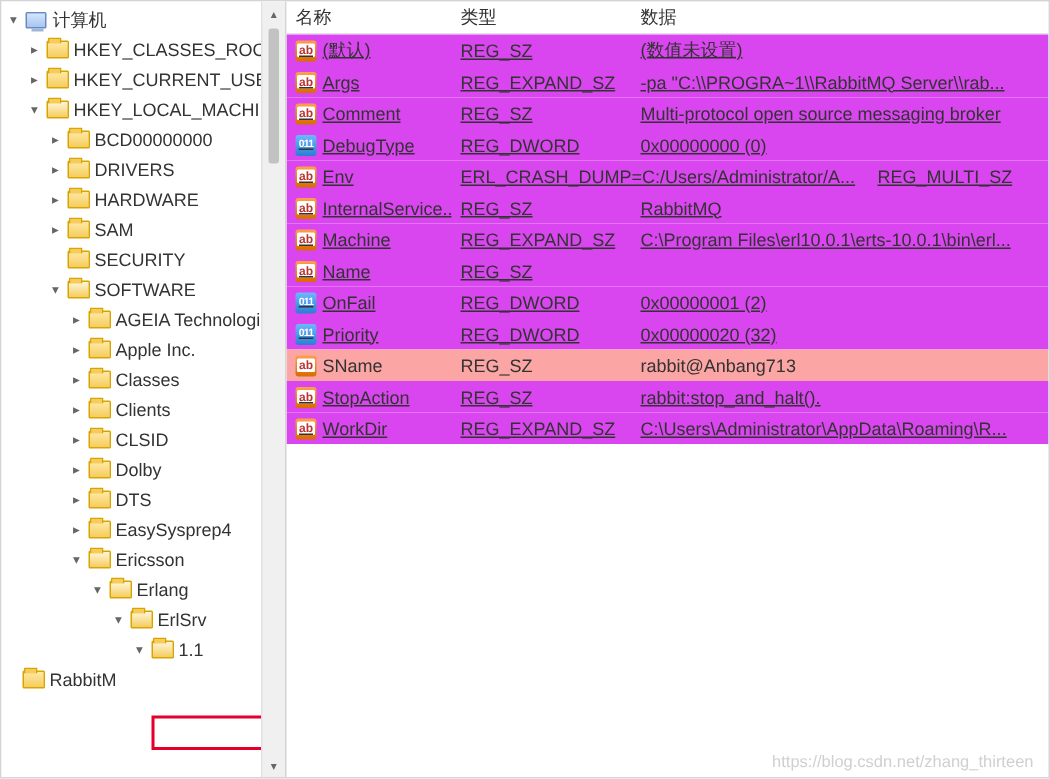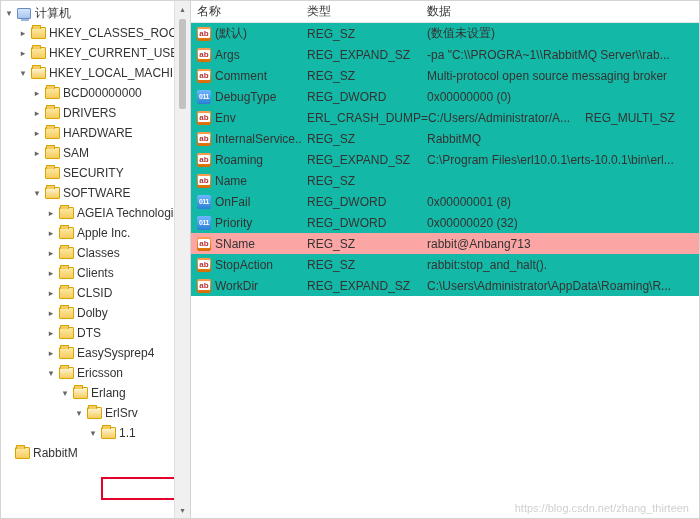--- a/index.html
+++ b/index.html
@@ -163,21 +163,21 @@
       height: 100%;
     }
     .col-name { width: 110px; flex: 0 0 110px; }
     .col-type { width: 120px; flex: 0 0 120px; }
     .col-data { flex: 1; min-width: 0; overflow: hidden; text-overflow: ellipsis; white-space: nowrap; }
     .data-row {
       display: flex;
       height: 21px;
       align-items: center;
     }
-    .data-row.striped { background: #14b8a6; }
+    .data-row.striped { background: #d946ef; text-decoration: underline; }
     .data-row.selected { background: #fca5a5; }
     .cell {
       padding: 0 6px;
       display: flex;
       align-items: center;
       height: 100%;
       overflow: hidden;
       text-overflow: ellipsis;
       white-space: nowrap;
     }
@@ -467,21 +467,21 @@
         <div class="cell col-type">
           <span>REG_SZ</span>
         </div>
         <div class="cell col-data">
           <span>RabbitMQ</span>
         </div>
       </div>
       <div class="data-row striped">
         <div class="cell col-name">
           <span class="reg-icon reg-sz"></span>
-          <span>Roaming</span>
+          <span>Machine</span>
         </div>
         <div class="cell col-type">
           <span>REG_EXPAND_SZ</span>
         </div>
         <div class="cell col-data">
           <span>C:\Program Files\erl10.0.1\erts-10.0.1\bin\erl...</span>
         </div>
       </div>
       <div class="data-row striped">
         <div class="cell col-name">
@@ -497,21 +497,21 @@
       </div>
       <div class="data-row striped">
         <div class="cell col-name">
           <span class="reg-icon reg-dw"></span>
           <span>OnFail</span>
         </div>
         <div class="cell col-type">
           <span>REG_DWORD</span>
         </div>
         <div class="cell col-data">
-          <span>0x00000001 (8)</span>
+          <span>0x00000001 (2)</span>
         </div>
       </div>
       <div class="data-row striped">
         <div class="cell col-name">
           <span class="reg-icon reg-dw"></span>
           <span>Priority</span>
         </div>
         <div class="cell col-type">
           <span>REG_DWORD</span>
         </div>

